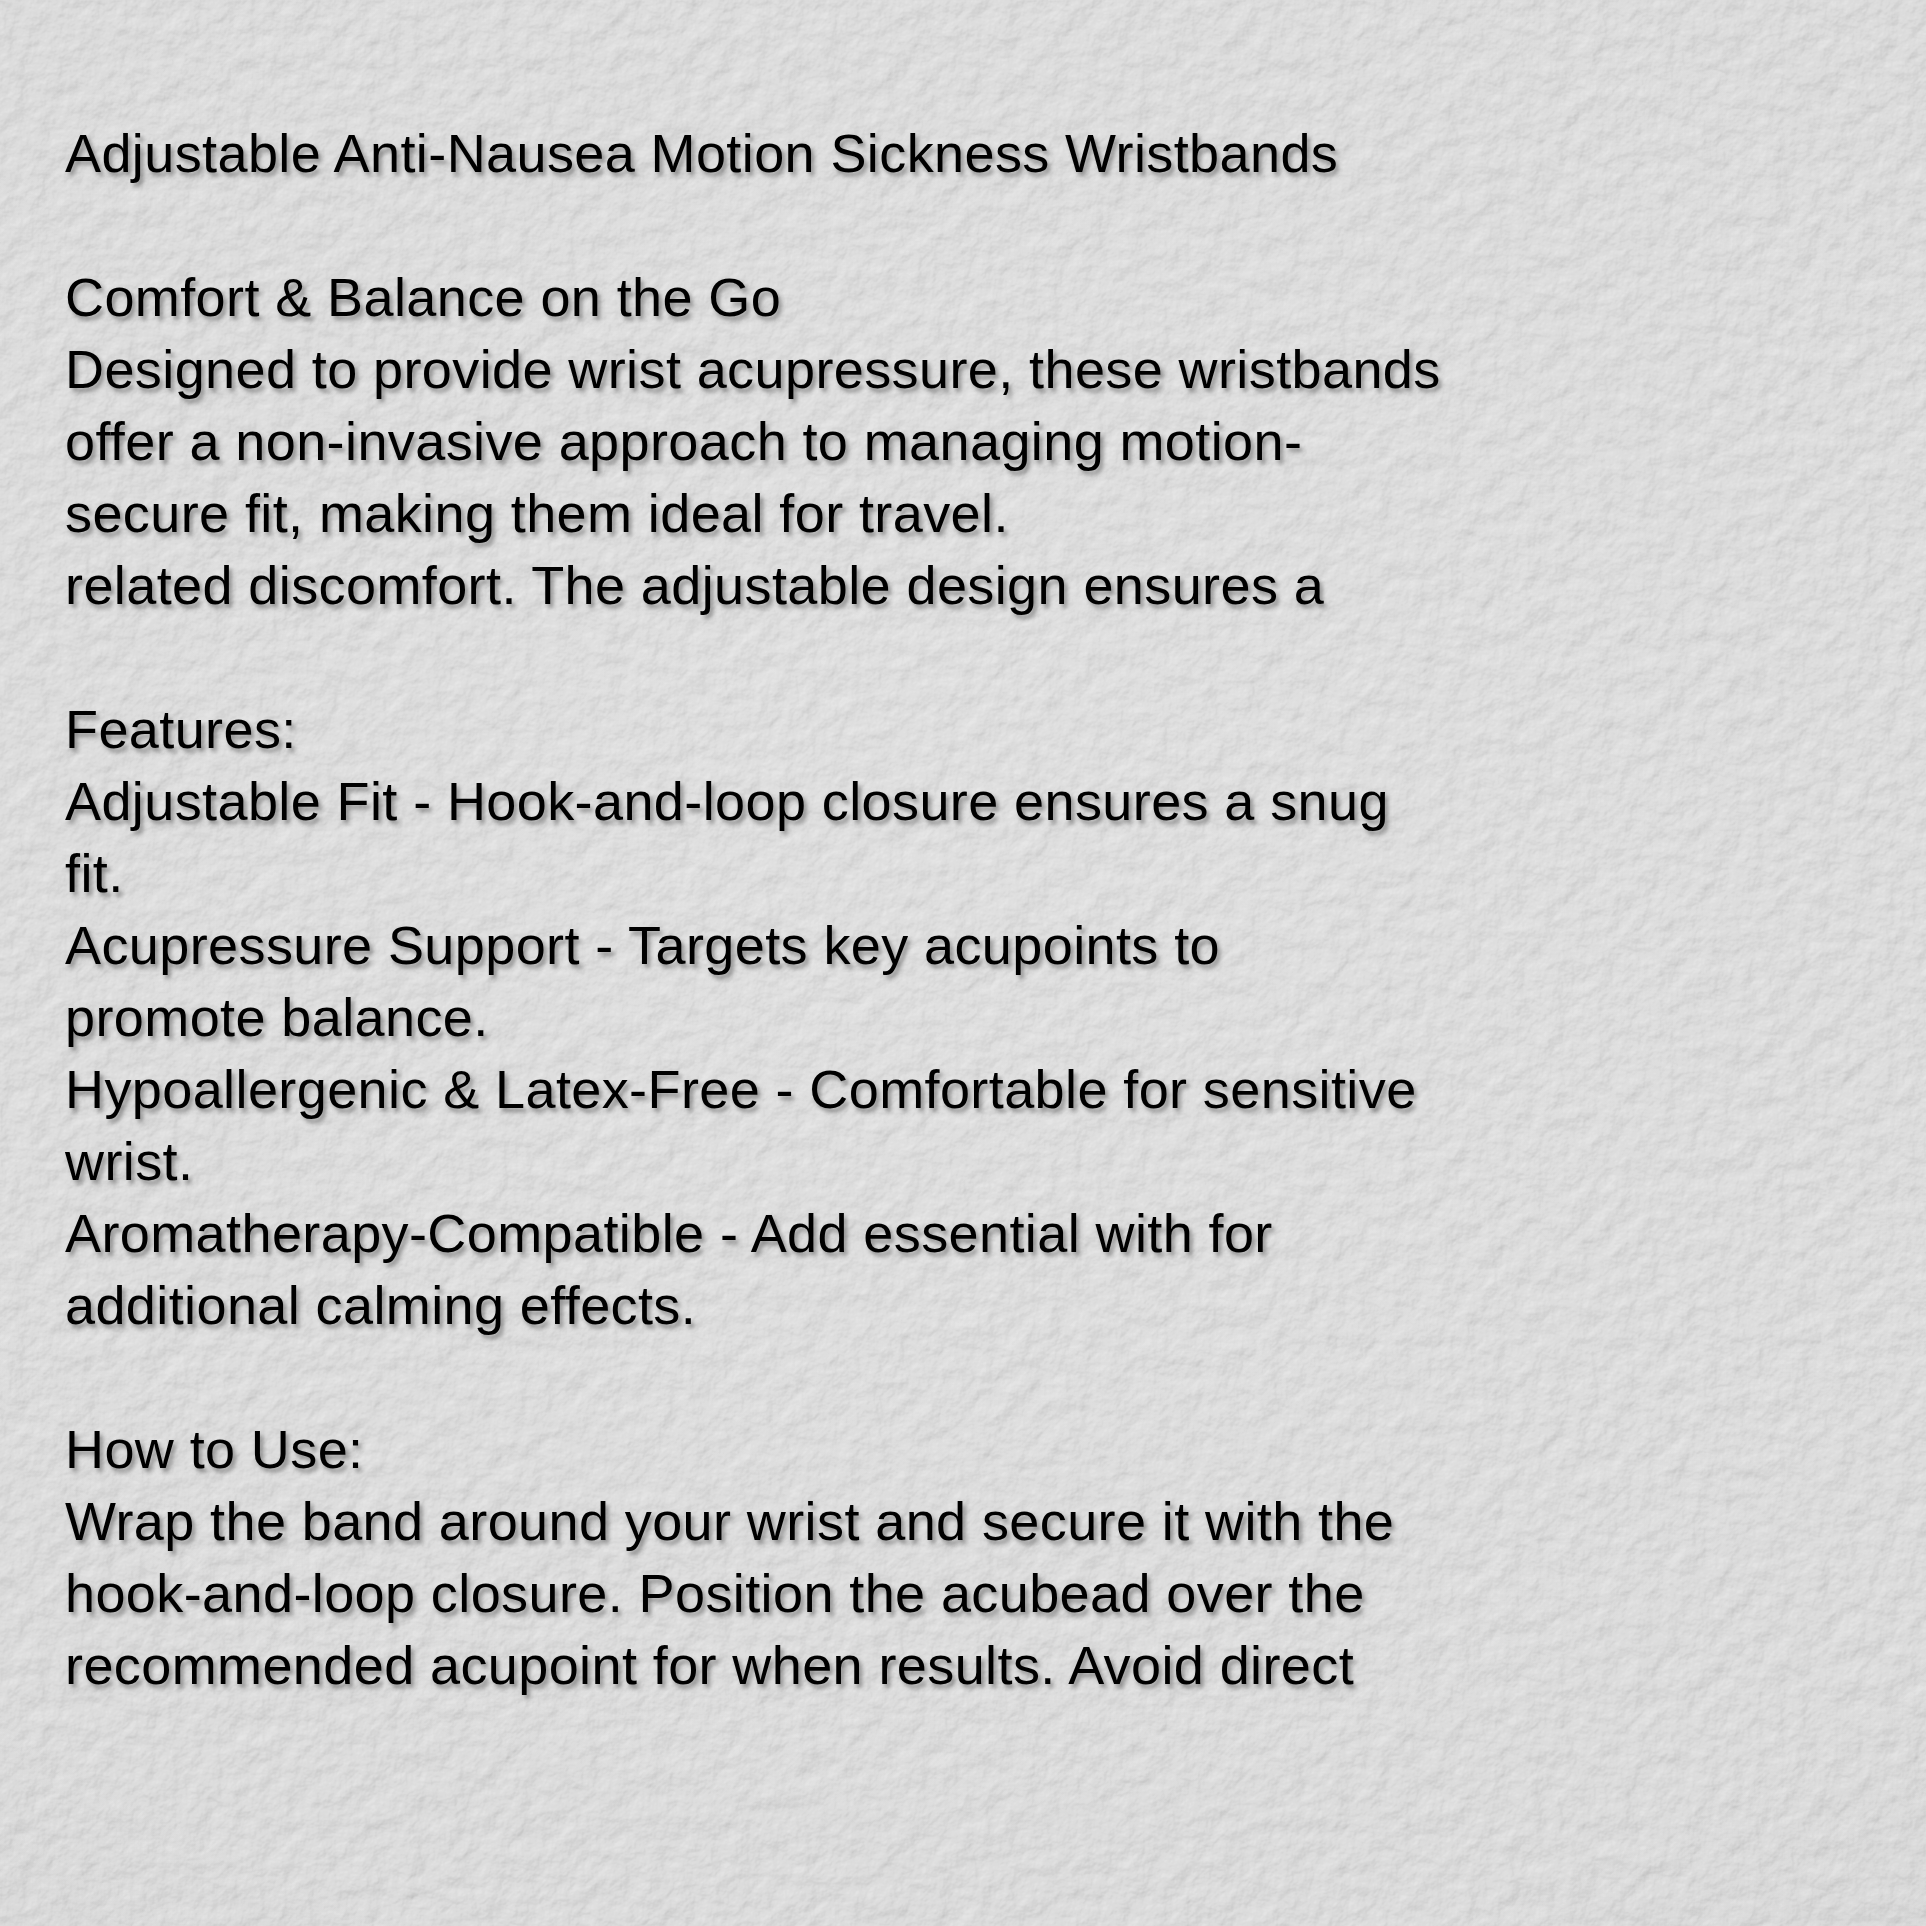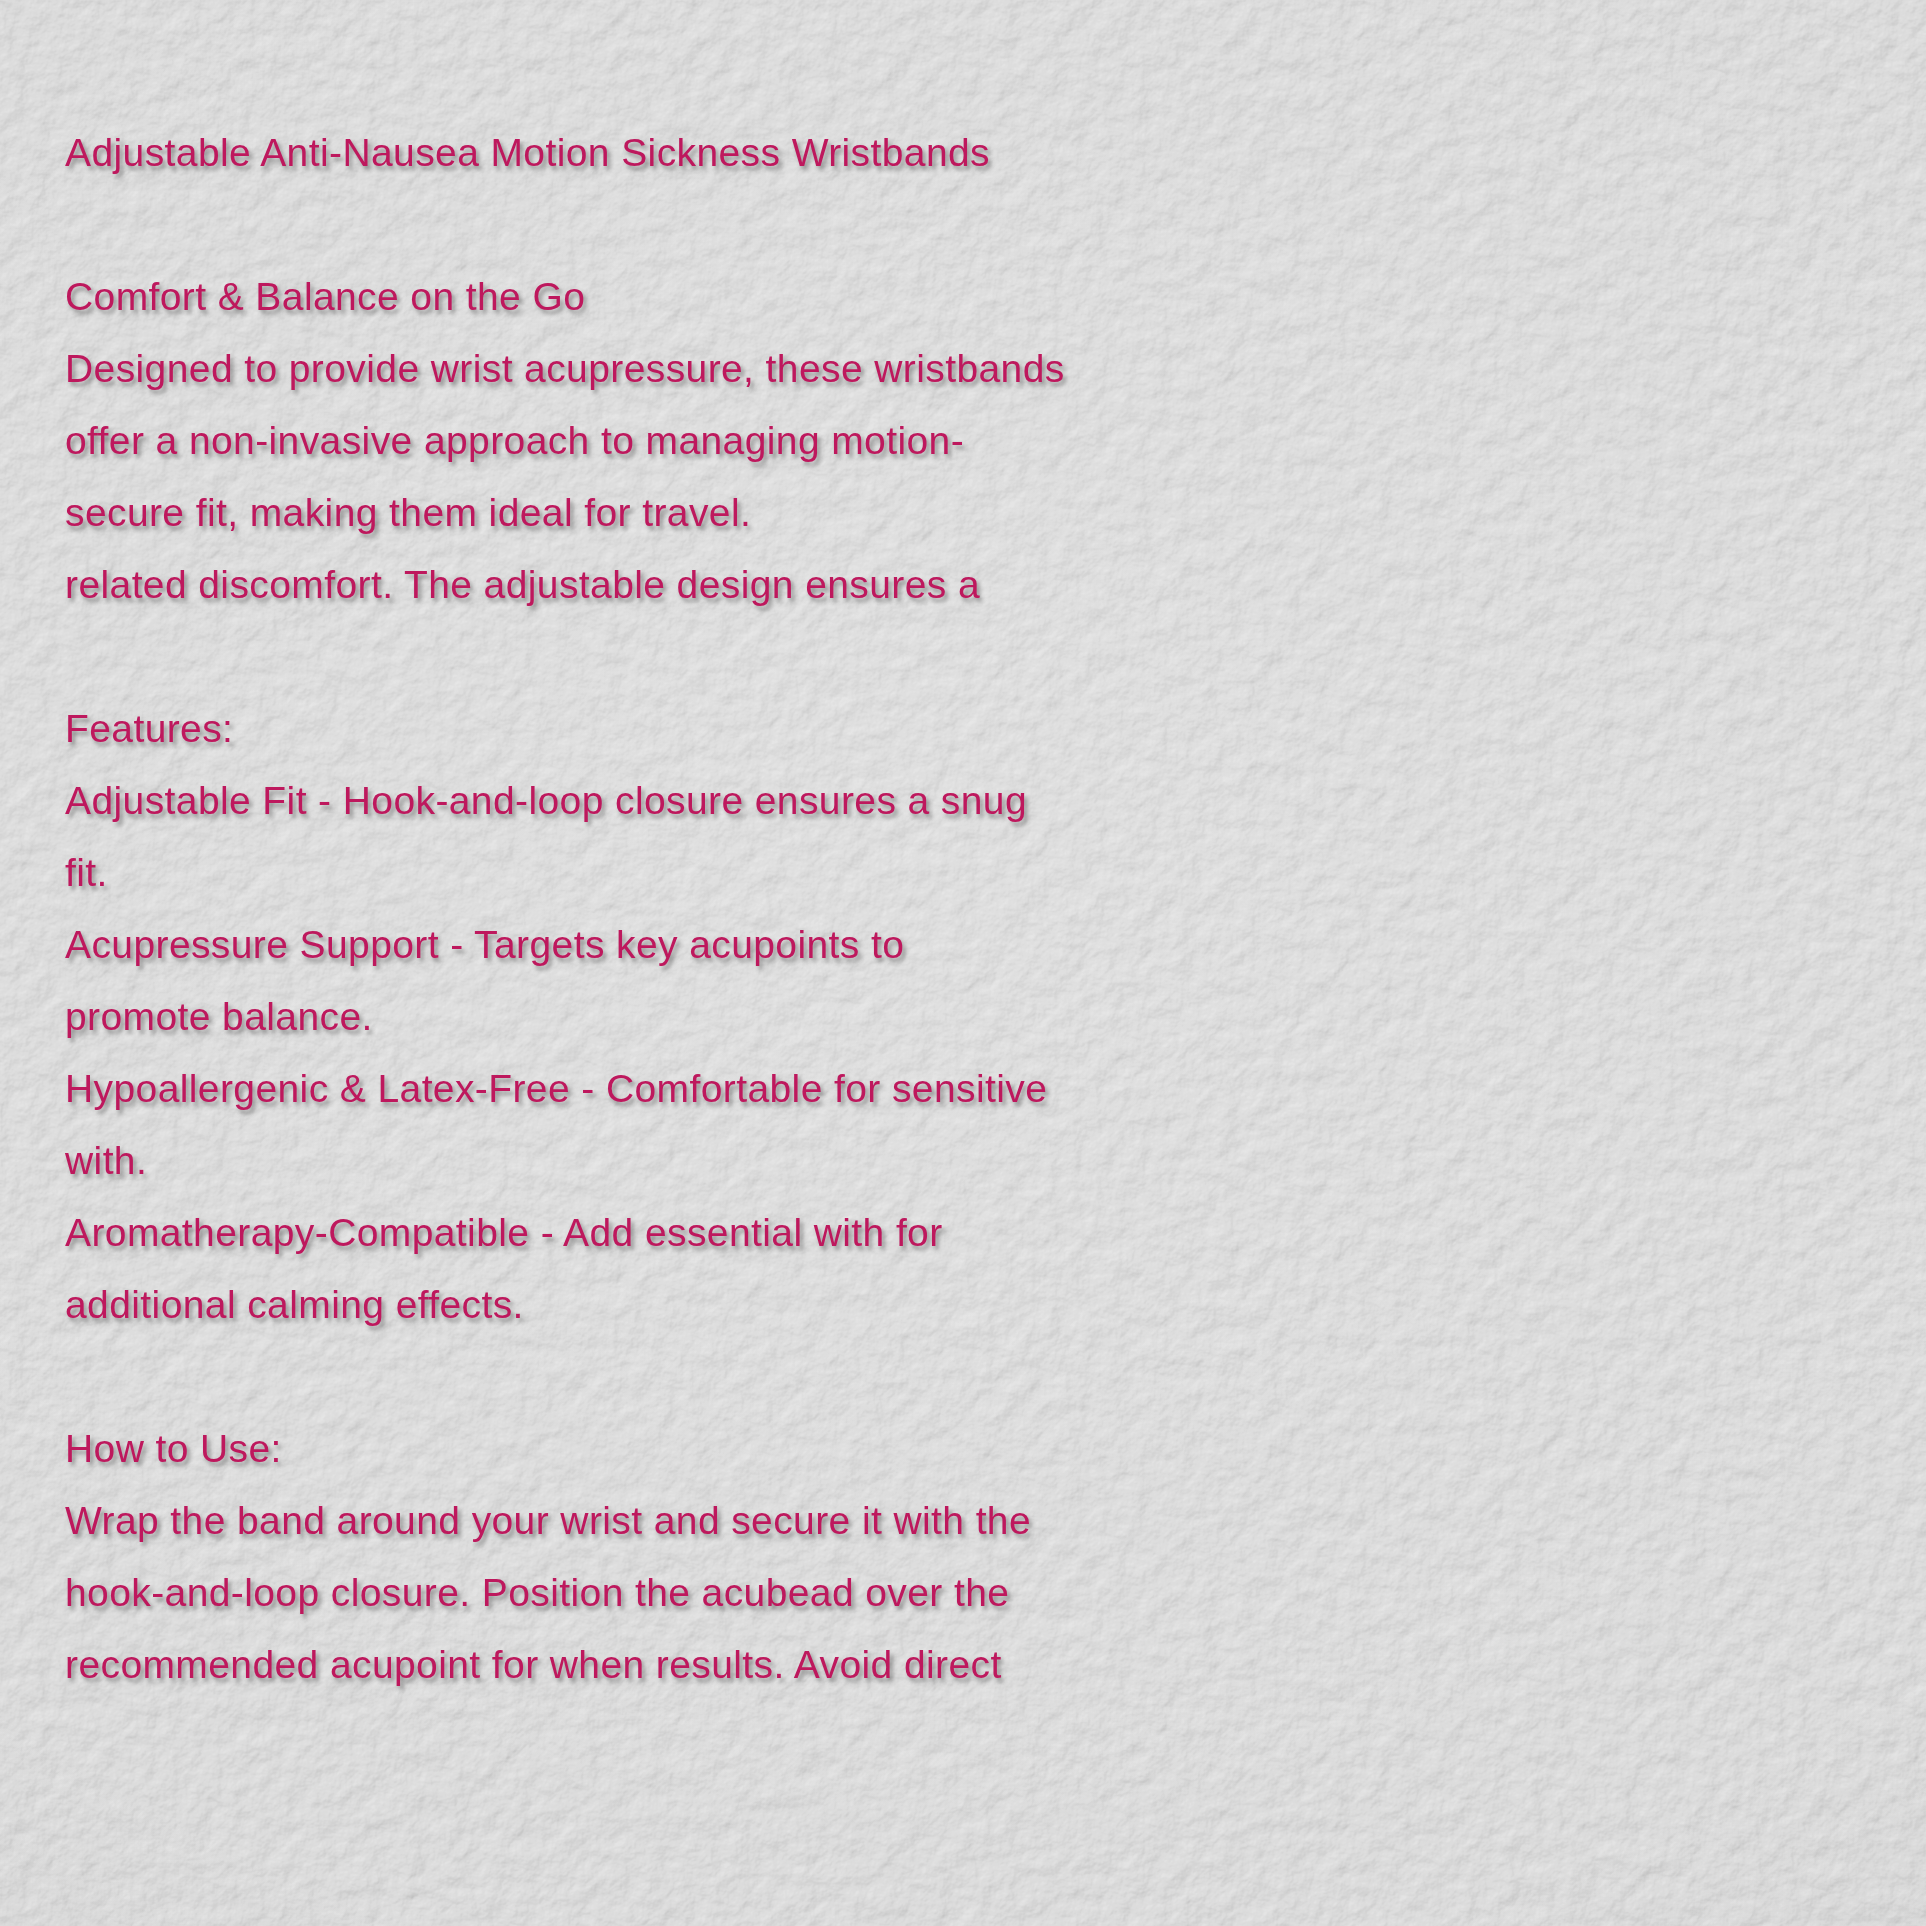--- a/index.html
+++ b/index.html
@@ -31,25 +31,25 @@
                 rgba(255,255,255,0.00) 55%,
                 rgba(60,60,60,0.07) 100%);
     pointer-events: none;
   }
   .text-layer {
     position: absolute;
     left: 65px;
     top: 117px;
     width: 1832px;
     font-family: "Liberation Sans", sans-serif;
-    font-size: 39px;
+    font-size: 54px;
     font-weight: 500;
     line-height: 72px;
     letter-spacing: 0.4px;
-    color: #be185d;
+    color: #000000;
     text-shadow: 3px 4px 4px rgba(35,35,35,0.42);
   }
   .line {
     height: 72px;
     white-space: nowrap;
   }
   .spacer {
     height: 72px;
   }
 </style>
@@ -83,21 +83,21 @@
   <div class="line">related discomfort. The adjustable design ensures a</div>
 
   <div class="spacer"></div>
 
   <div class="line">Features:</div>
   <div class="line">Adjustable Fit - Hook-and-loop closure ensures a snug</div>
   <div class="line">fit.</div>
   <div class="line">Acupressure Support - Targets key acupoints to</div>
   <div class="line">promote balance.</div>
   <div class="line">Hypoallergenic &amp; Latex-Free - Comfortable for sensitive</div>
-  <div class="line">with.</div>
+  <div class="line">wrist.</div>
   <div class="line">Aromatherapy-Compatible - Add essential with for</div>
   <div class="line">additional calming effects.</div>
 
   <div class="spacer"></div>
 
   <div class="line">How to Use:</div>
   <div class="line">Wrap the band around your wrist and secure it with the</div>
   <div class="line">hook-and-loop closure. Position the acubead over the</div>
   <div class="line">recommended acupoint for when results. Avoid direct</div>
 

